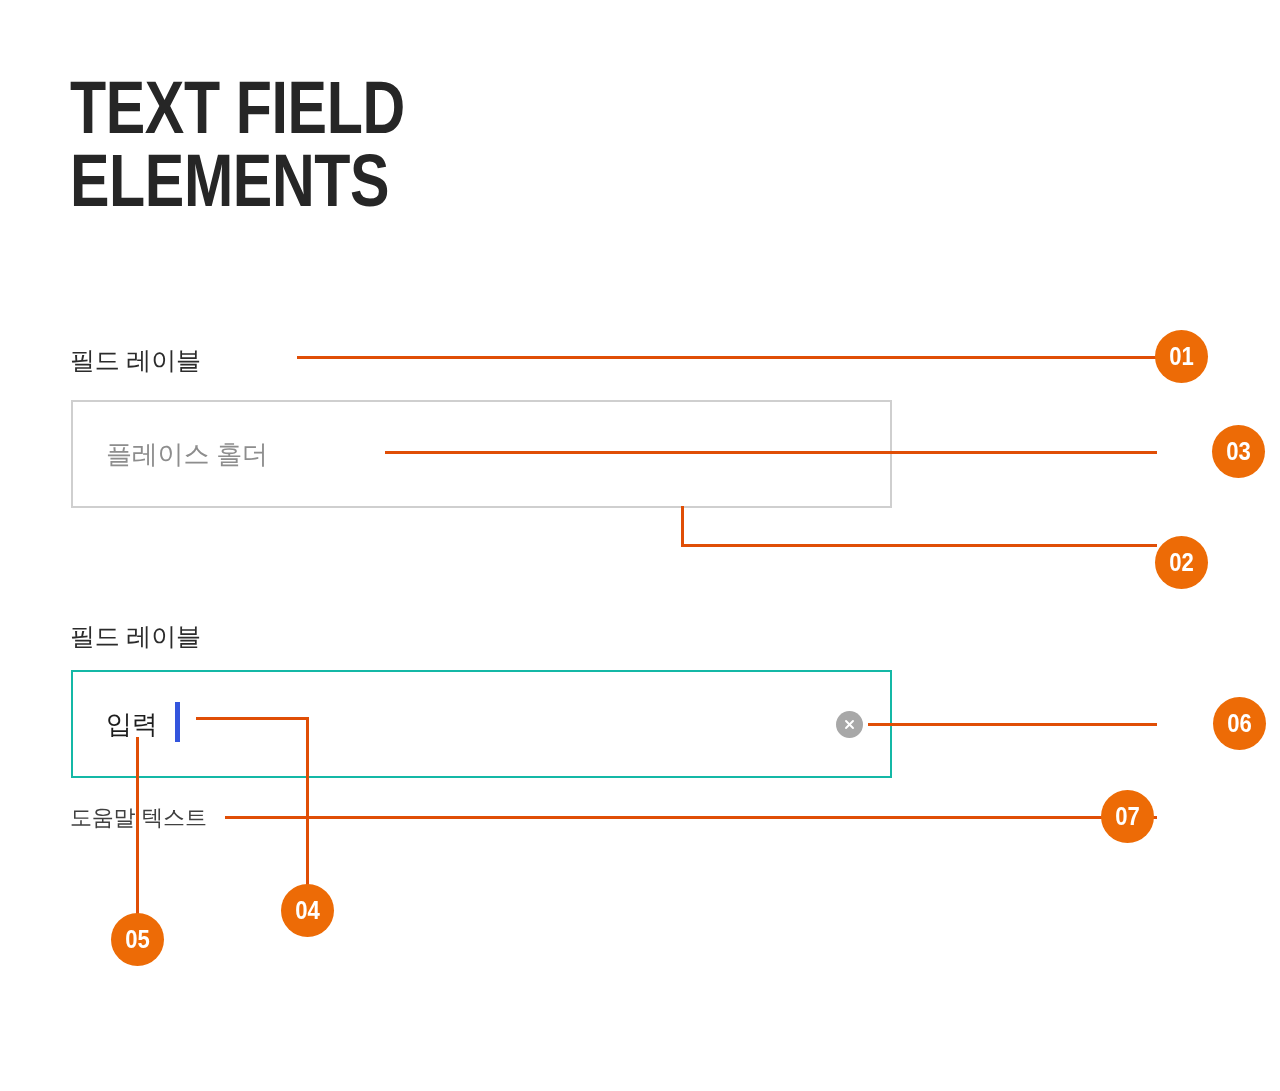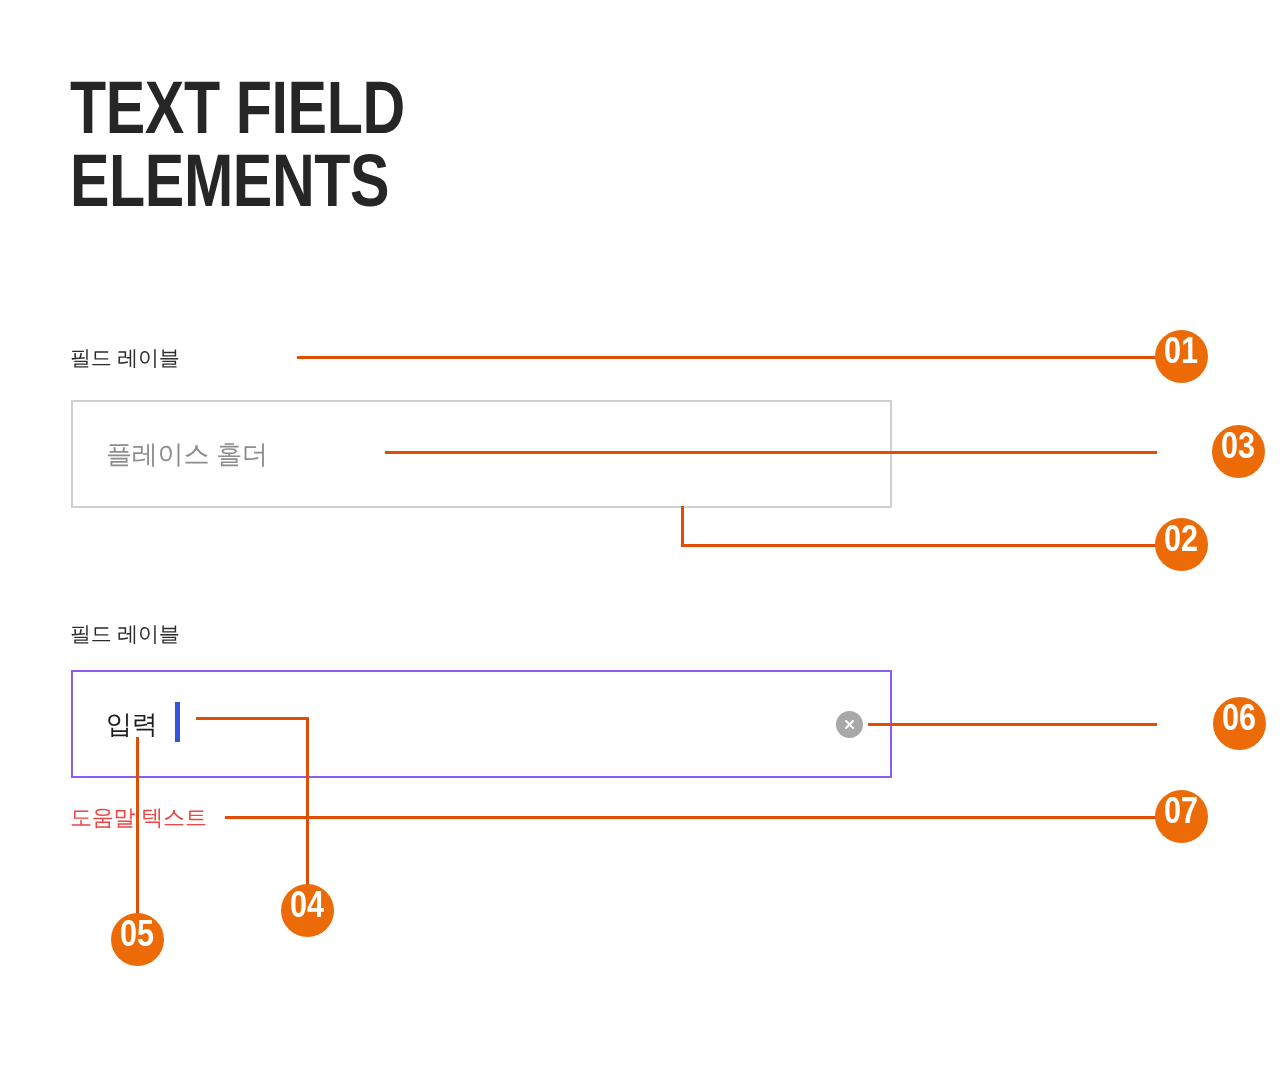--- a/index.html
+++ b/index.html
@@ -31,21 +31,21 @@
     letter-spacing: -0.5px;
     color: #262626;
     transform: scaleX(0.80);
     transform-origin: left top;
     white-space: pre-line;
   }
 
   
   .field-label {
     position: absolute;
-    font-size: 21px;
+    font-size: 25px;
     color: #2b2b2b;
     letter-spacing: -0.2px;
     white-space: nowrap;
   }
   #label-1 { left: 70px; top: 344px; }
   #label-2 { left: 70px; top: 620px; }
 
   
   .textfield {
     position: absolute;
@@ -55,21 +55,21 @@
     background: #ffffff;
   }
   #field-default {
     top: 400px;
     height: 108px;
     border: 2px solid #cfcfcf;
   }
   #field-focused {
     top: 670px;
     height: 108px;
-    border: 2px solid #8b5cf6;
+    border: 2px solid #14b8a6;
     text-decoration: underline;
   }
   .field-text {
     position: absolute;
     left: 33px;
     top: 50%;
     transform: translateY(-50%);
     font-size: 26px;
     letter-spacing: -0.2px;
     white-space: nowrap;
@@ -101,21 +101,21 @@
     justify-content: center;
   }
   .clear-btn svg { display: block; }
 
   
   .helper-text {
     position: absolute;
     left: 70px;
     top: 803px;
     font-size: 22px;
-    color: #ef4444;
+    color: #404040;
     letter-spacing: -0.2px;
     white-space: nowrap;
     z-index: 3;
   }
 
   
   .lead-h {
     position: absolute;
     height: 3px;
     background: #e04e06;
@@ -128,23 +128,24 @@
 
   
   .badge {
     position: absolute;
     width: 53px;
     height: 53px;
     border-radius: 50%;
     background: #ed6b06;
     color: #ffffff;
     display: flex;
+    align-items: center;
     justify-content: center;
     font-family: "Liberation Sans Narrow", "Liberation Sans", "DejaVu Sans", sans-serif;
-    font-size: 36px;
+    font-size: 26px;
     font-weight: 700;
     letter-spacing: 0px;
     z-index: 5;
   }
   .badge span { transform: scaleX(0.85); display: block; }
 </style>
 </head>
 <body>
 
 <div id="canvas">
@@ -190,27 +191,27 @@
   <div class="lead-v" style="left:306px; top:717px; height:199px;"></div>
 
   <div class="lead-v" style="left:136px; top:737px; height:179px;"></div>
 
   <div class="badge" style="left:1155px; top:330px;">
     <span>01</span>
   </div>
   <div class="badge" style="left:1212px; top:425px;">
     <span>03</span>
   </div>
-  <div class="badge" style="left:1155px; top:518px;">
+  <div class="badge" style="left:1155px; top:536px;">
     <span>02</span>
   </div>
   <div class="badge" style="left:1213px; top:697px;">
     <span>06</span>
   </div>
-  <div class="badge" style="left:1155px; top:790px;">
+  <div class="badge" style="left:1101px; top:790px;">
     <span>07</span>
   </div>
   <div class="badge" style="left:111px; top:913px;">
     <span>05</span>
   </div>
   <div class="badge" style="left:281px; top:884px;">
     <span>04</span>
   </div>
 
 </div>

